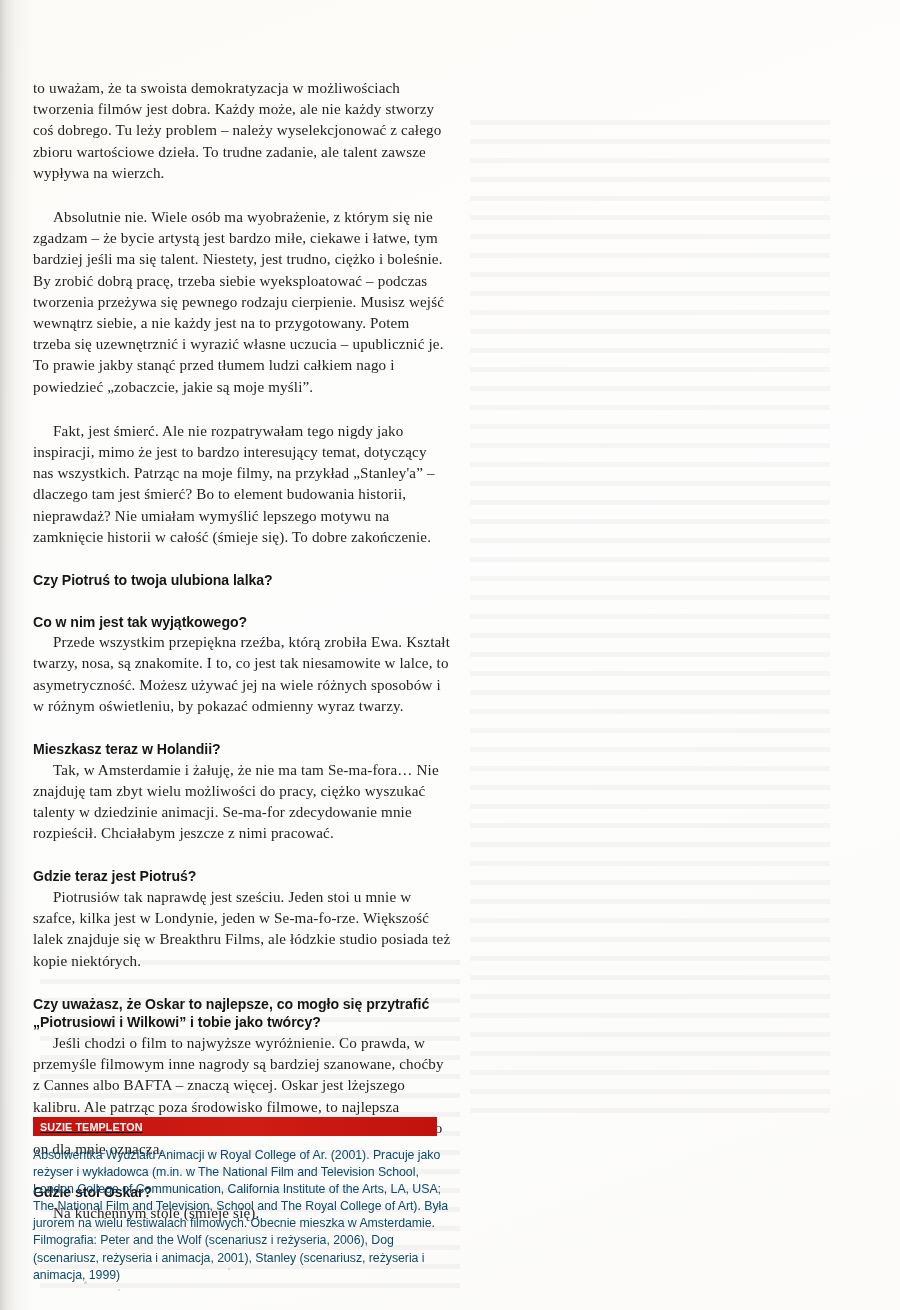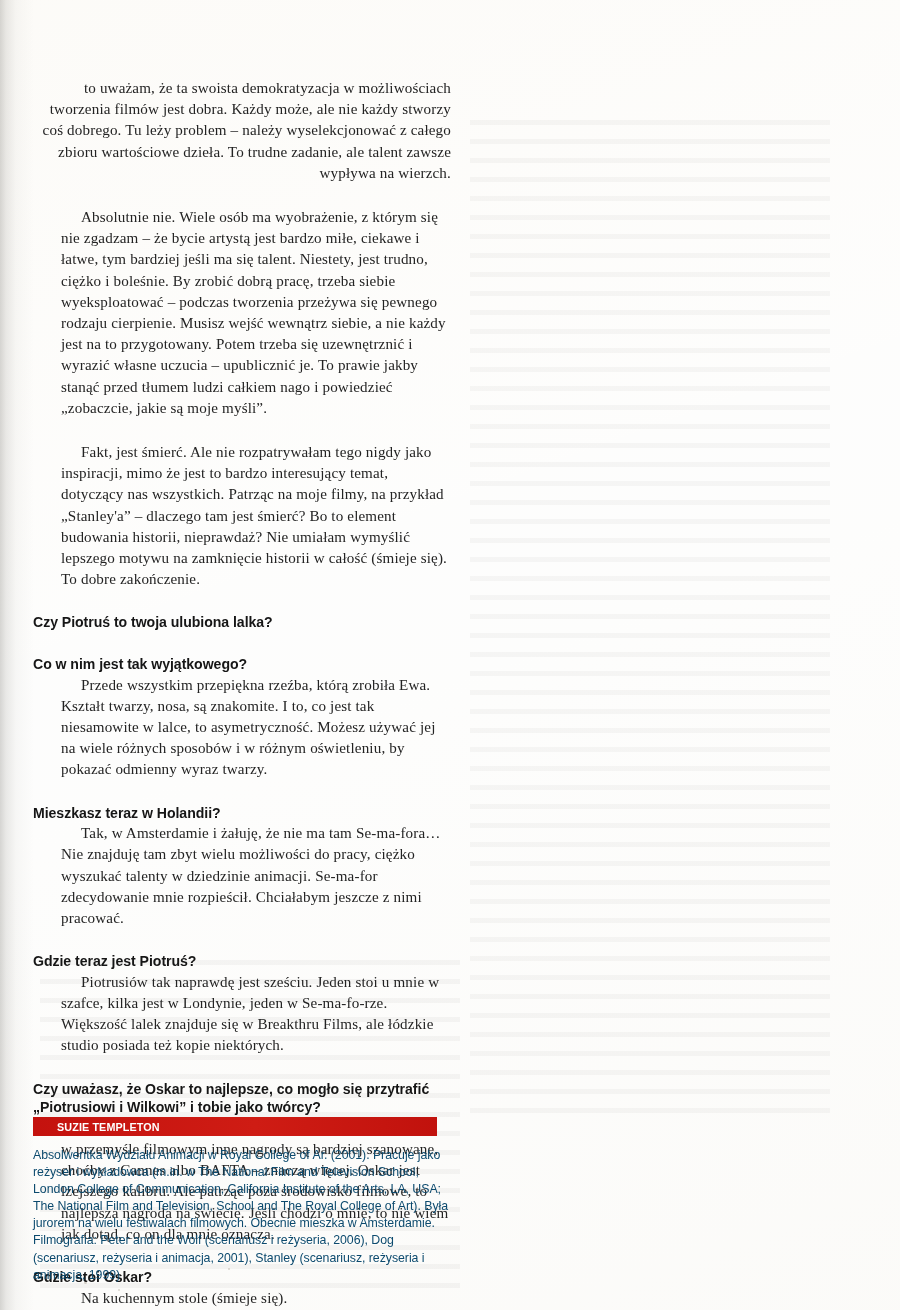--- a/index.html
+++ b/index.html
@@ -83,57 +83,56 @@
     color: #232323;
     margin: 0;
     text-align: left;
     letter-spacing: 0.01em;
   }
   .para.indent {
     text-indent: 20px;
   }
   .para.lead {
     text-indent: 0;
-    text-align: right;
   }
 
   .qhead {
     font-family: "Liberation Sans", sans-serif;
     font-weight: bold;
     font-size: 14.1px;
     line-height: 18.6px;
     color: #161616;
     margin: 0;
     letter-spacing: -0.003em;
   }
 
   
   .qa-block {
     margin-top: 23px;
   }
   .qa-block .para {
     margin-top: 1px;
-    margin-left: 28px;
   }
 
   
   .bio {
     position: absolute;
     left: 33px;
     top: 1117px;
     width: 404px;
   }
   .bio-banner {
     background: #c8140f;
     background: linear-gradient(to right, #c4120e 0%, #cf1c14 55%, #c1120d 100%);
     height: 19px;
     display: flex;
     align-items: center;
-    padding-left: 24px;
+    padding-left: 7px;
     box-sizing: border-box;
+    text-decoration: underline;
   }
   .bio-banner-name {
     font-family: "Liberation Sans", sans-serif;
     font-weight: bold;
     font-size: 11.6px;
     letter-spacing: 0.01em;
     color: #ffffff;
     transform: scaleX(0.93);
     transform-origin: left center;
   }

